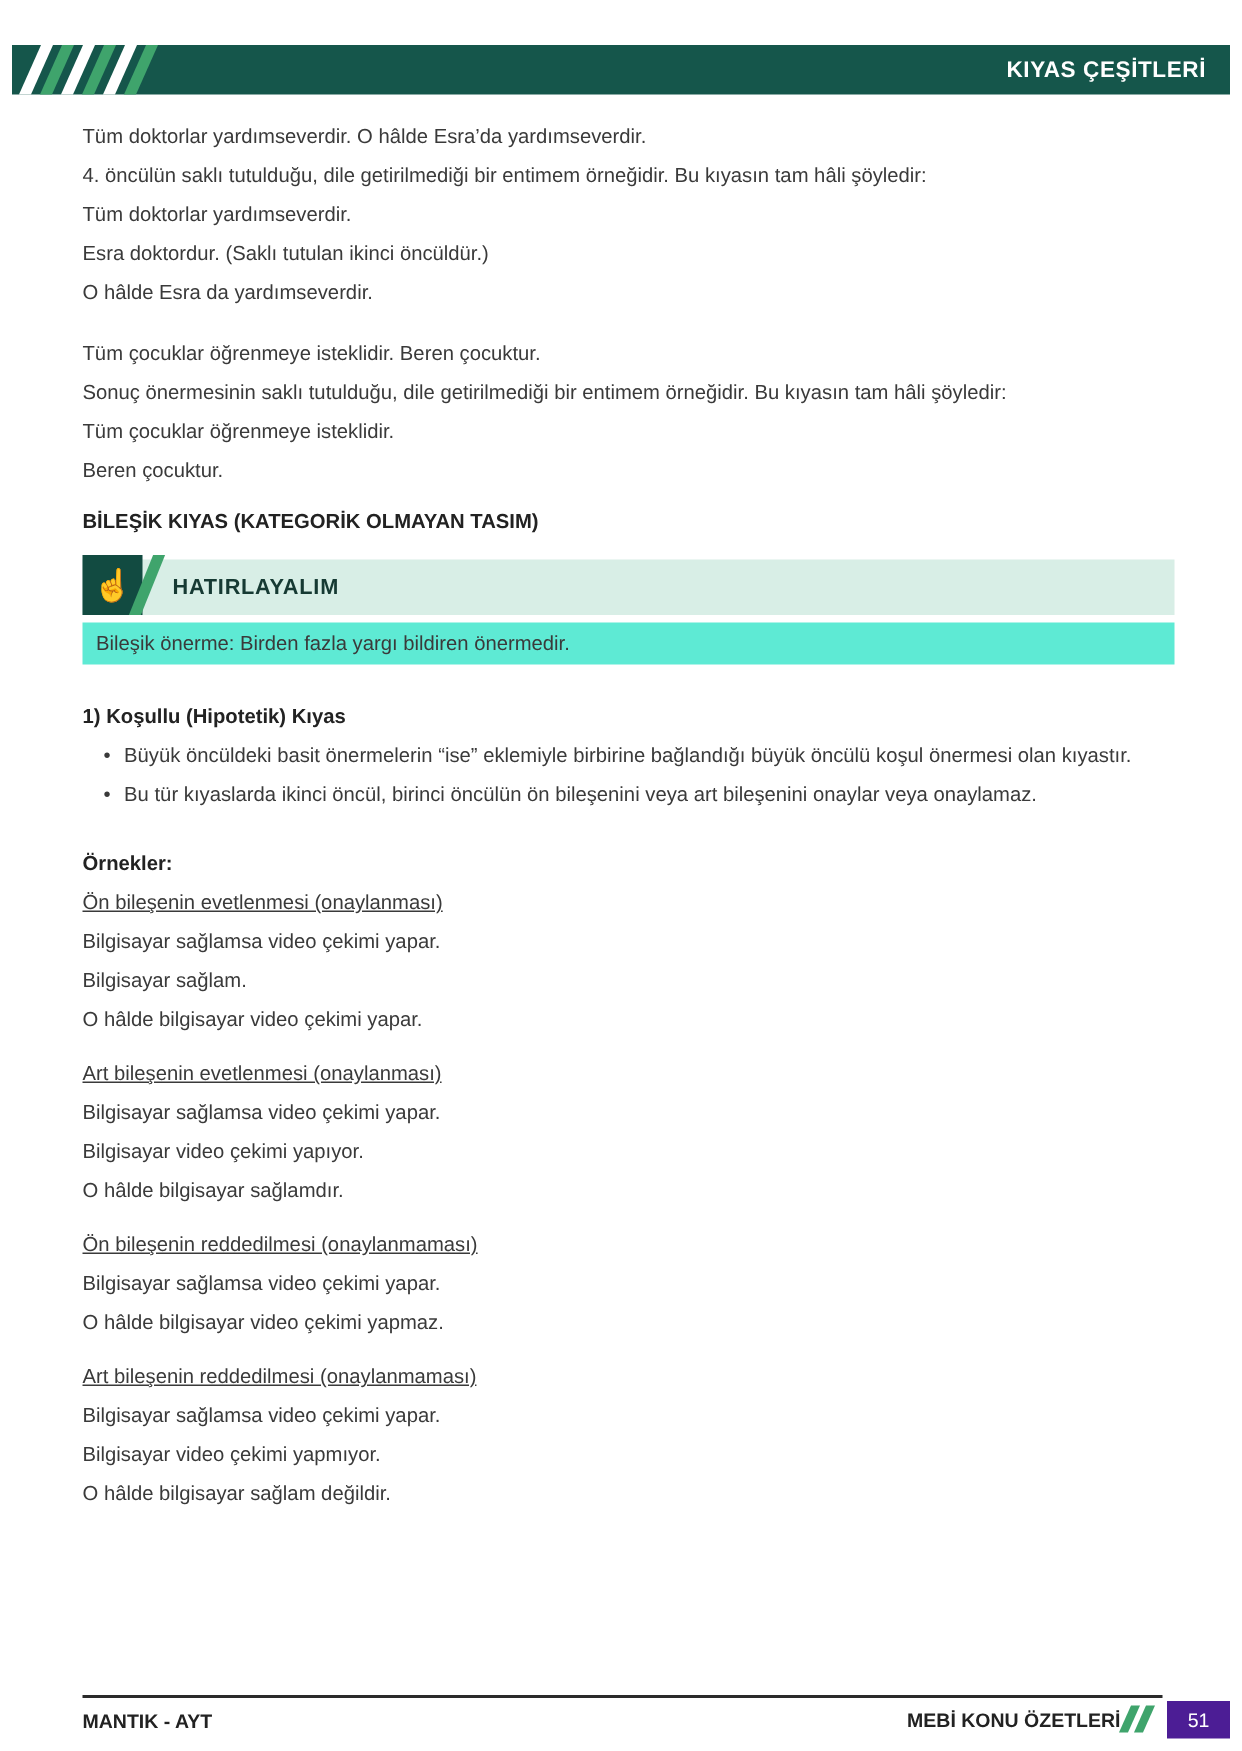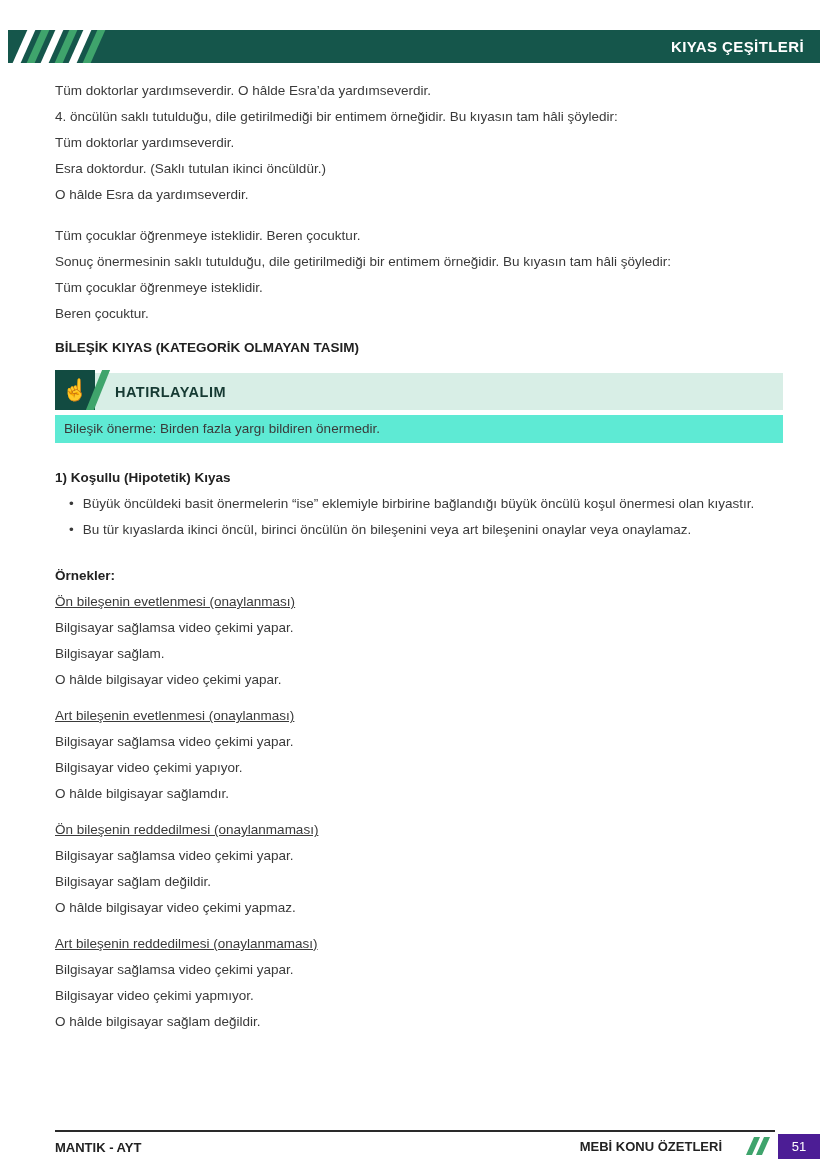--- a/index.html
+++ b/index.html
@@ -110,21 +110,21 @@
     border-top: 2px solid #2a2a2a;
   }
   .footer-left {
     position: absolute;
     left: 55px; bottom: 24px;
     font-weight: bold; font-size: 13px; color: #222222;
   }
   .footer-right {
     position: absolute;
     right: 62px; bottom: 24px;
-    display: flex; align-items: center; gap: 28px;
+    display: flex; align-items: center; gap: 3px;
   }
   .footer-right-title { font-weight: bold; font-size: 13px; color: #222222; }
   .footer-stripes { display: flex; gap: 4px; transform: skewX(-24deg); }
   .footer-stripes i { display: block; width: 6px; height: 18px; background: #3fa46c; }
   .page-num {
     position: absolute;
     right: 8px; bottom: 20px;
     width: 42px; height: 25px;
     background: #4c1d95;
     color: #ffffff;
@@ -214,21 +214,20 @@
       <div class="line u">Art bileşenin evetlenmesi (onaylanması)</div>
       <div class="line">Bilgisayar sağlamsa video çekimi yapar.</div>
       <div class="line">Bilgisayar video çekimi yapıyor.</div>
       <div class="line">O hâlde bilgisayar sağlamdır.</div>
     </div>
     <div class="gap-10"></div>
 
     <div>
       <div class="line u">Ön bileşenin reddedilmesi (onaylanmaması)</div>
       <div class="line">Bilgisayar sağlamsa video çekimi yapar.</div>
-      <div class="line">Bilgisayar sağlam değildir.</div>
       <div class="line">O hâlde bilgisayar video çekimi yapmaz.</div>
     </div>
     <div class="gap-10"></div>
 
     <div>
       <div class="line u">Art bileşenin reddedilmesi (onaylanmaması)</div>
       <div class="line">Bilgisayar sağlamsa video çekimi yapar.</div>
       <div class="line">Bilgisayar video çekimi yapmıyor.</div>
       <div class="line">O hâlde bilgisayar sağlam değildir.</div>
     </div>

